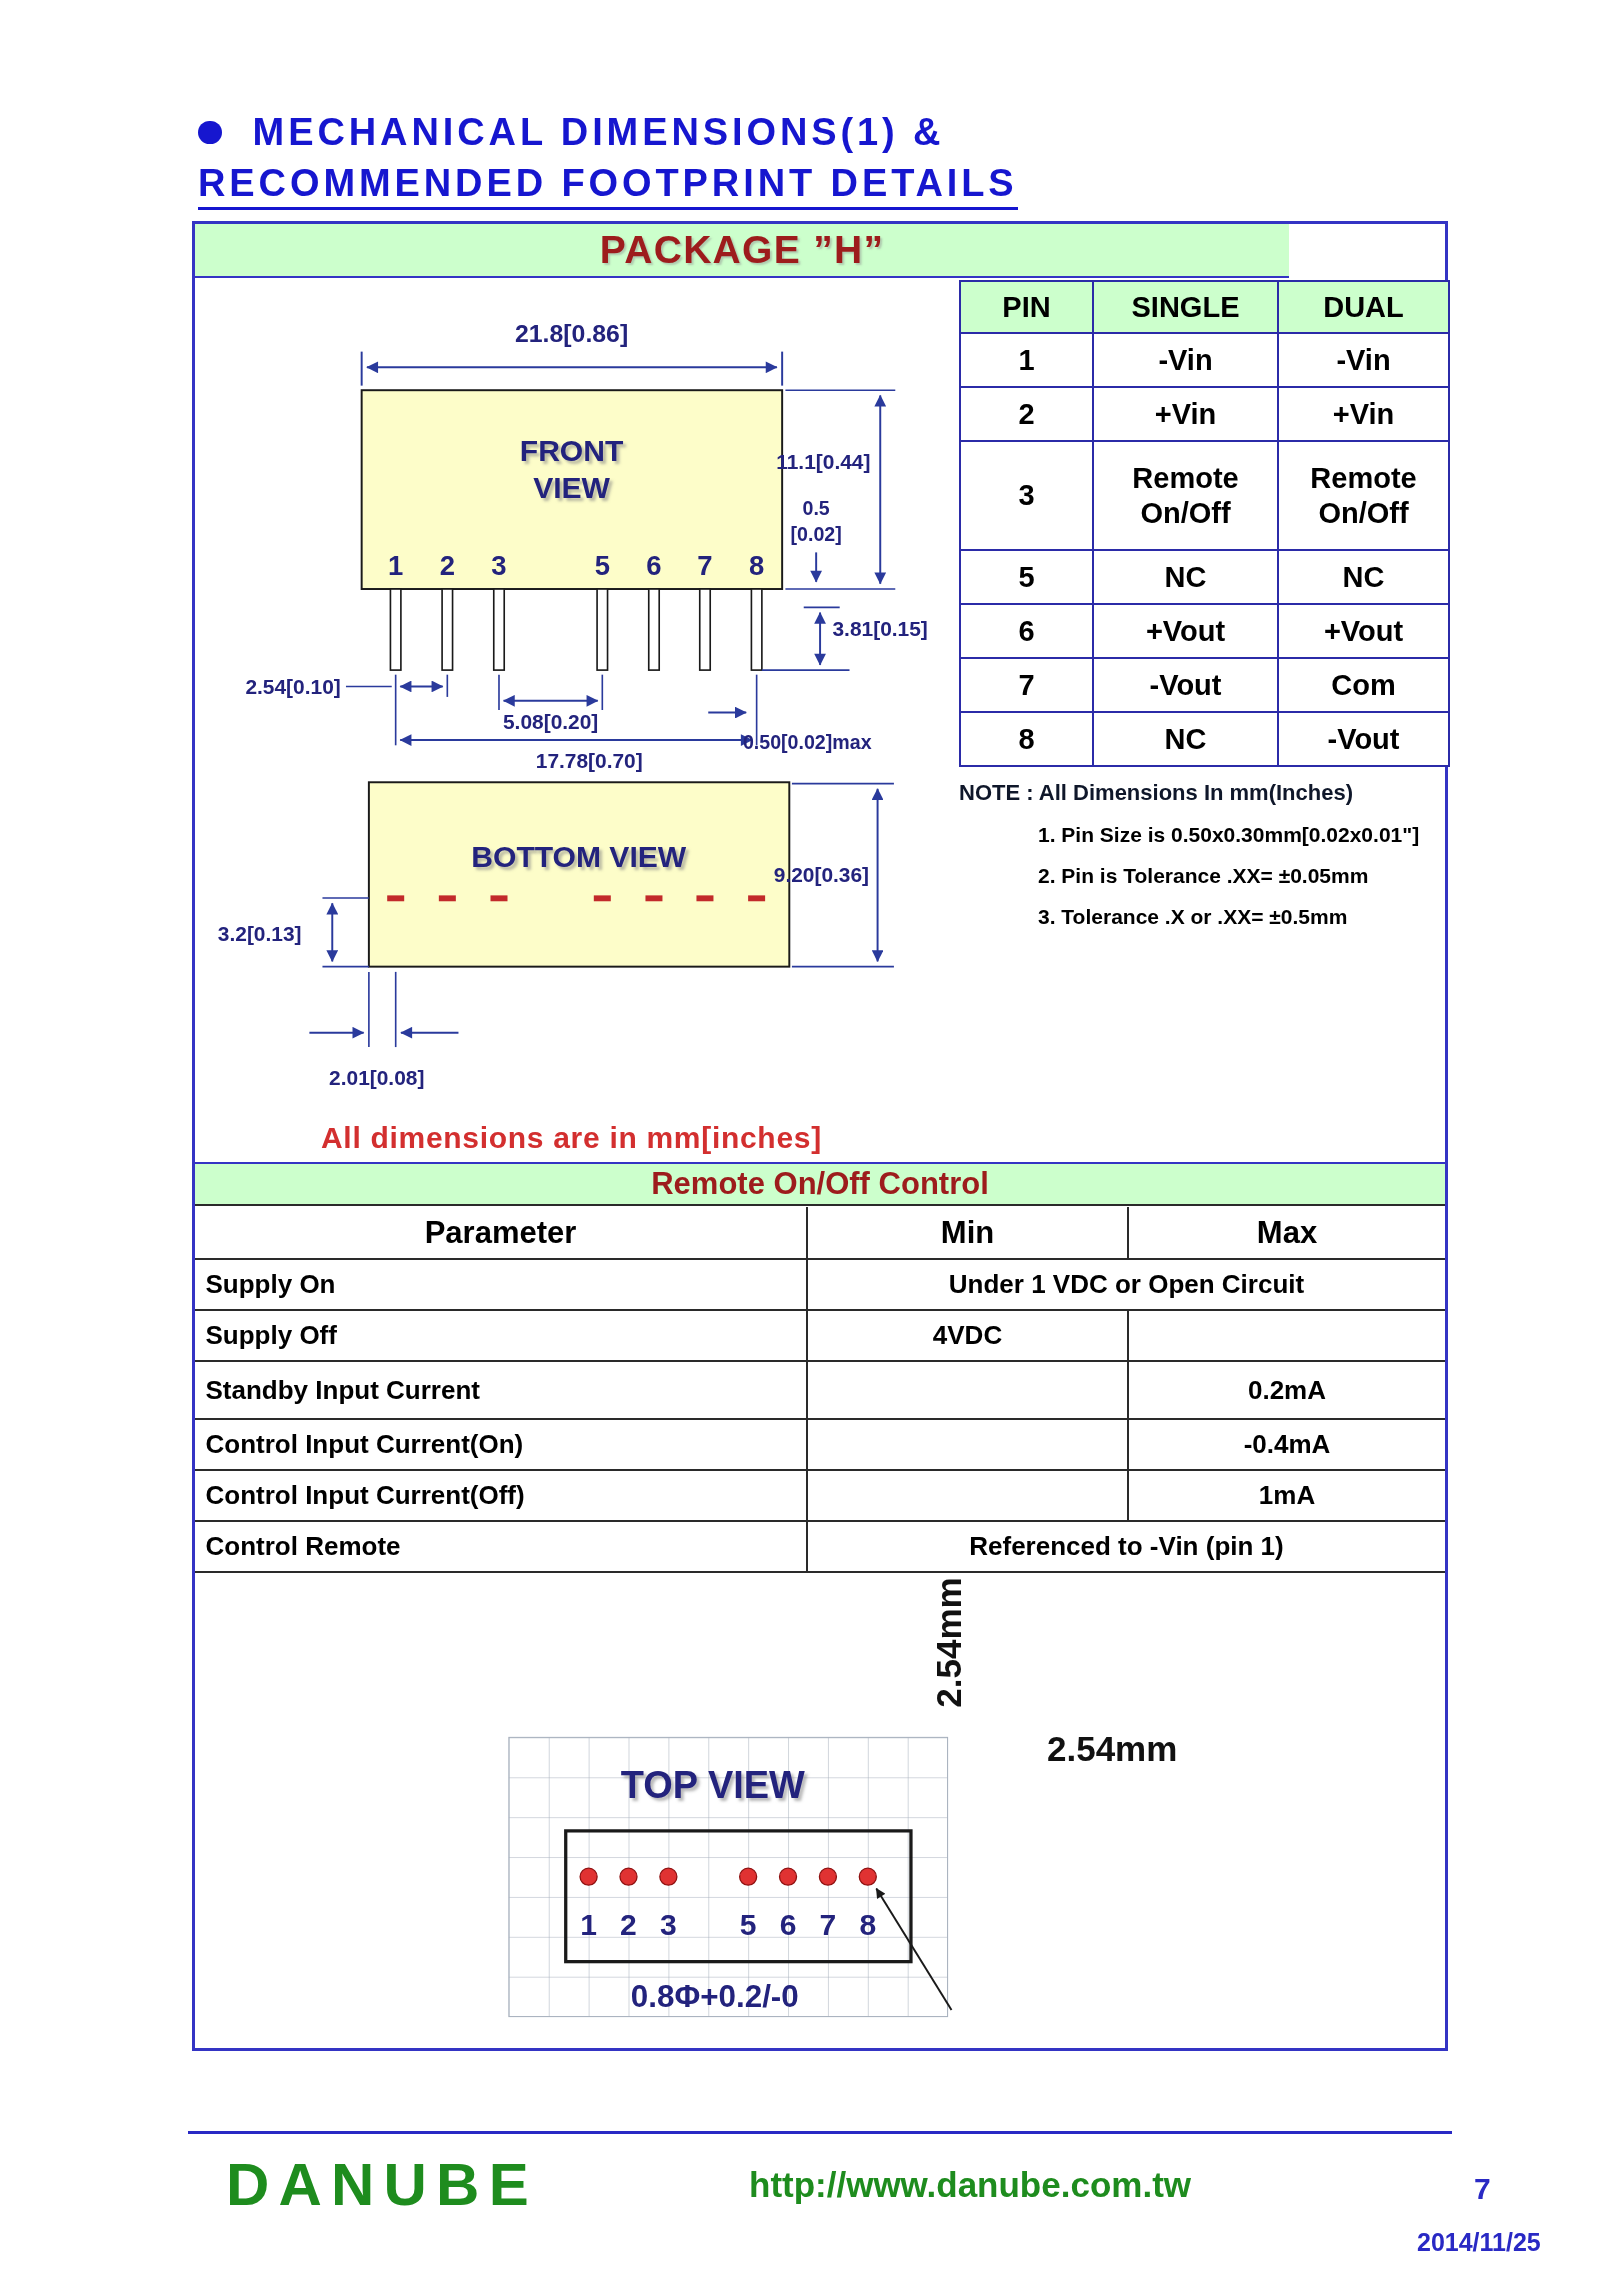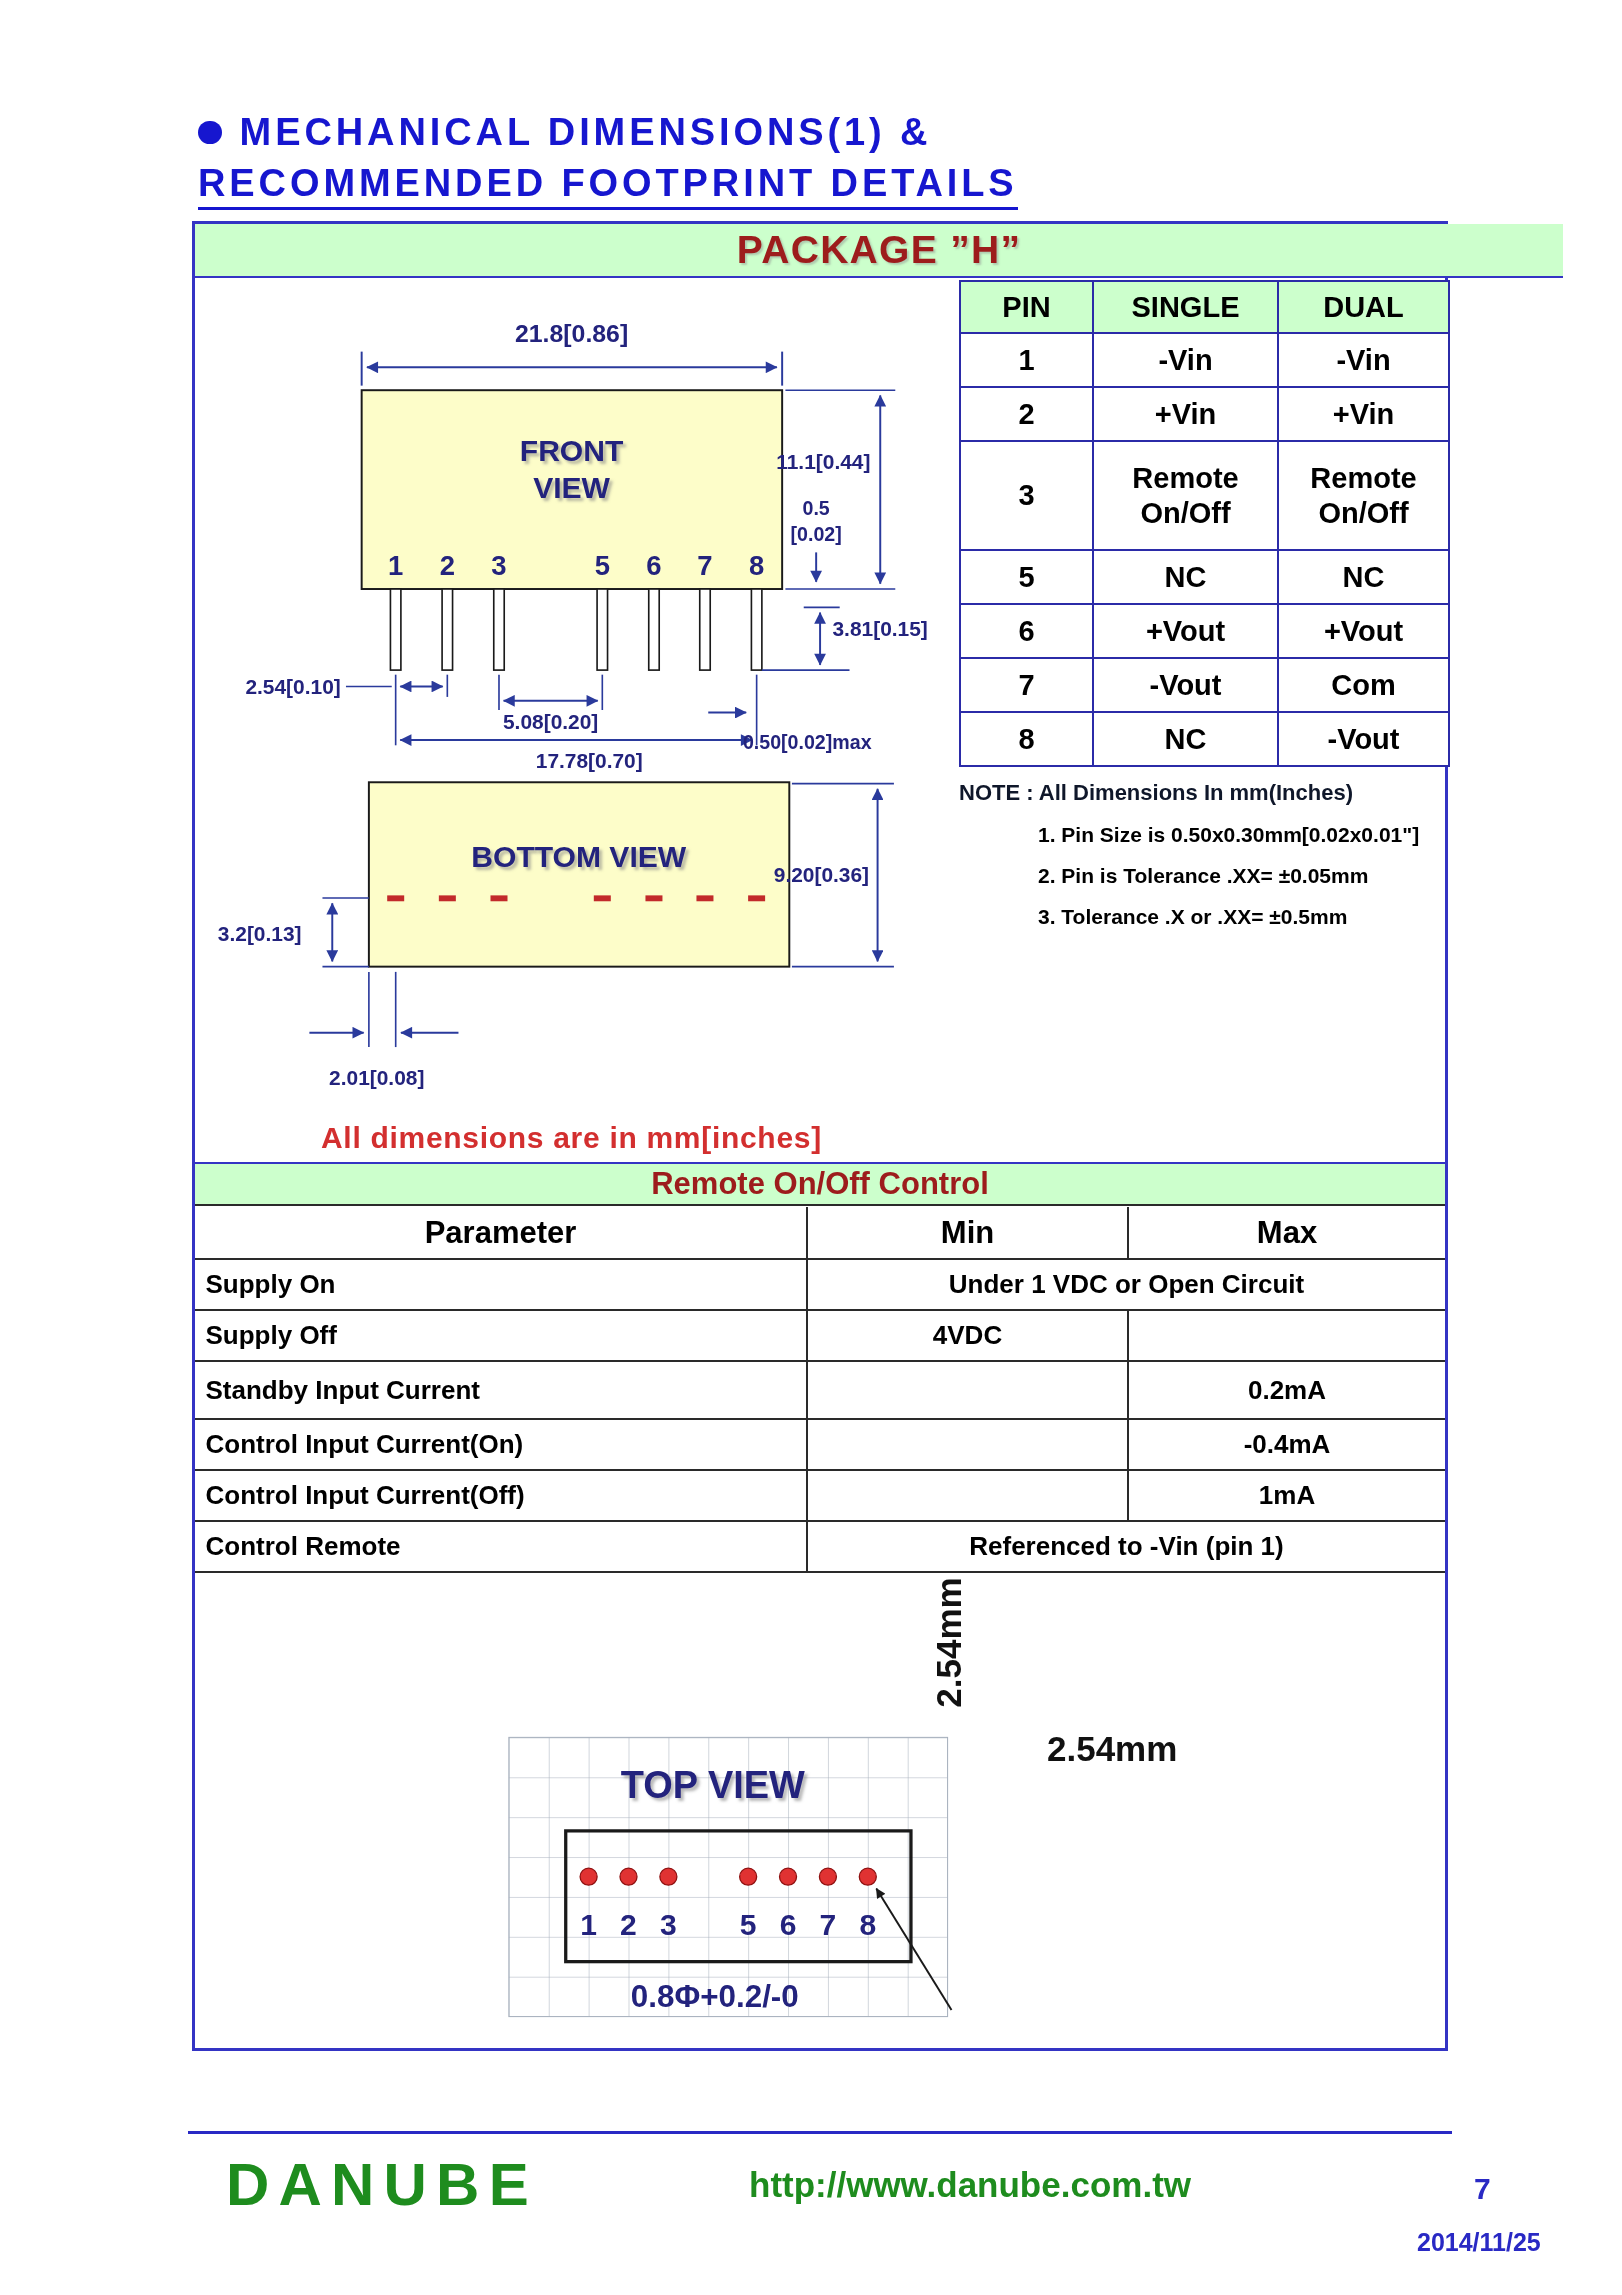--- a/index.html
+++ b/index.html
@@ -7,21 +7,21 @@
   #page { position:relative; width:1622px; height:2295px; background:#ffffff; overflow:hidden; }
   .abs { position:absolute; }
 
   
   .hl { font-size:38px; font-weight:bold; color:#1616cf; letter-spacing:3.9px; white-space:nowrap; }
   .underlined { border-bottom:3.9px solid #1616cf; padding-bottom:2.6px; display:inline-block; }
   .bullet { width:23.6px; height:23.6px; border-radius:50%; background:#1616cf; display:inline-block; }
 
   
   #main-box { left:192px; top:221px; width:1256px; height:1830px; border:3.3px solid #3434c4; }
-  #package-bar { left:195px; top:224px; width:1368px; height:54px; background:#ccffcc;
+  #package-bar { left:195px; top:224px; width:1094px; height:54px; background:#ccffcc;
                  border-bottom:2.6px solid #3434c4; display:flex; align-items:center; justify-content:center; }
   #package-bar span { font-size:39px; font-weight:bold; color:#9d1c1c; letter-spacing:1.3px;
                       text-shadow:2px 2px 2px rgba(140,140,140,0.45); }
 
   
   #pin-table { border-collapse:collapse; table-layout:fixed; width:489px; background:#ffffff; }
   #pin-table th, #pin-table td { border:2.6px solid #2b2ba8; font-weight:bold; font-size:29px;
                                  text-align:center; color:#000; line-height:1.2; padding:0 5.2px; vertical-align:middle; }
   #pin-table th { background:#ccffcc; }
 
@@ -60,21 +60,21 @@
 
   svg { font-family:"Liberation Sans", sans-serif; font-weight:bold; }
   svg text.shadowed { text-shadow:3px 3px 3px rgba(130,130,130,0.55); }
 </style>
 </head>
 <body>
 
 <div id="page">
 
   <div class="abs" style="left:198px; top:111px;">
-    <div style="display:flex; align-items:center; gap:18px;">
+    <div style="display:flex; align-items:center; gap:31px;">
       <span class="bullet"></span>
       <span class="hl">MECHANICAL DIMENSIONS(1) &amp;</span>
     </div>
     <div style="margin-top:7.9px;">
       <span class="hl underlined">RECOMMENDED FOOTPRINT DETAILS</span>
     </div>
   </div>
 
   <div id="main-box" class="abs"></div>
 

